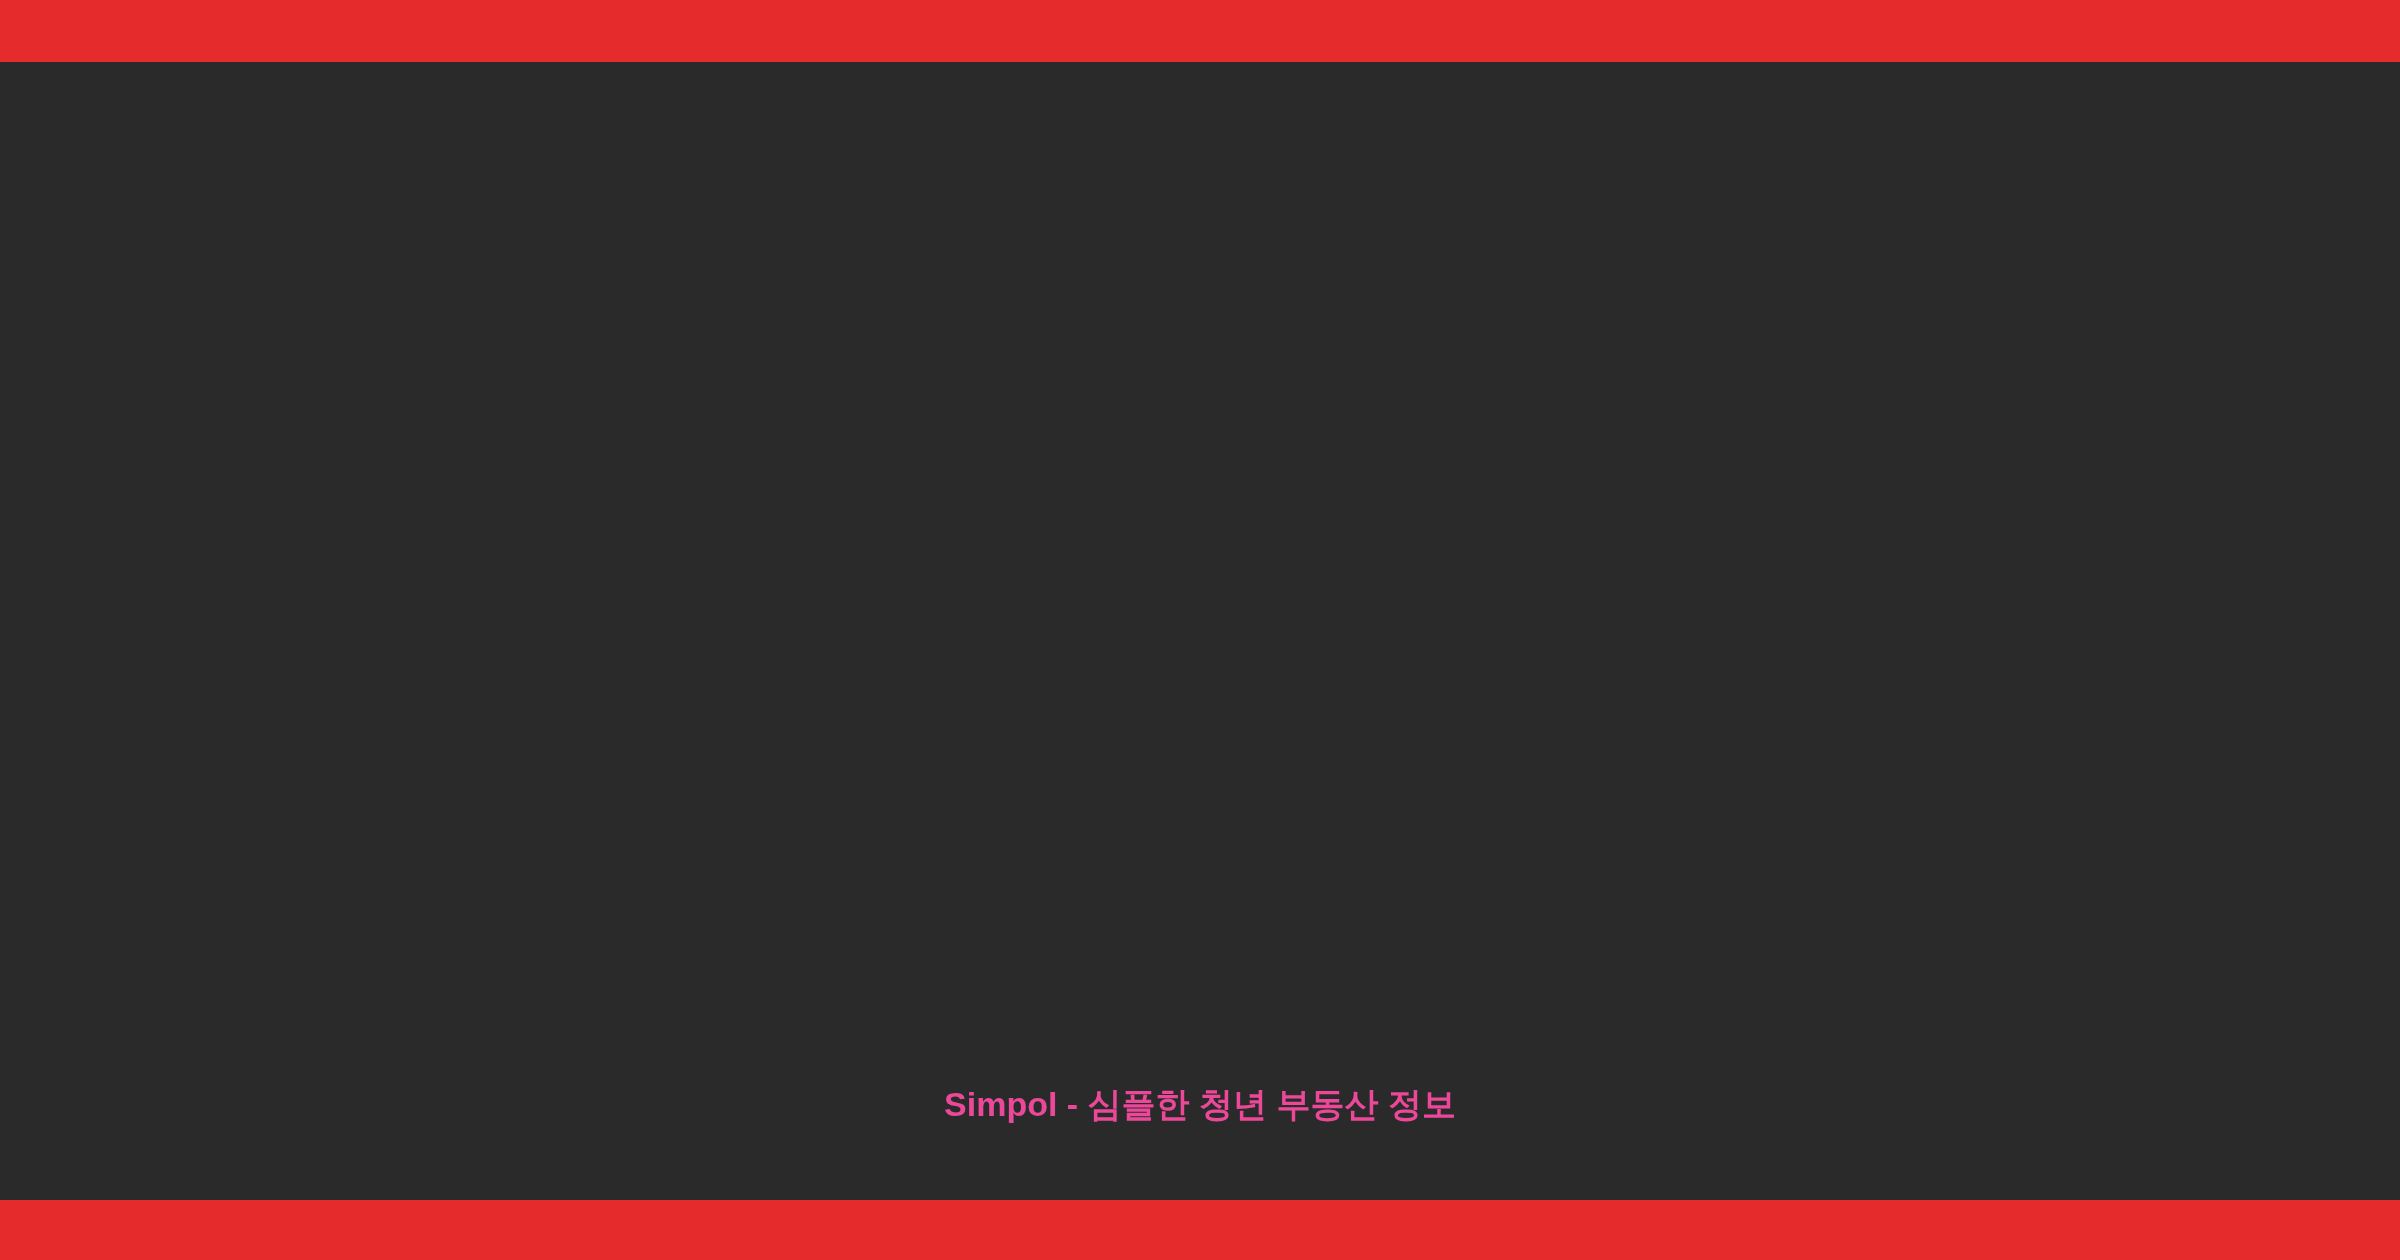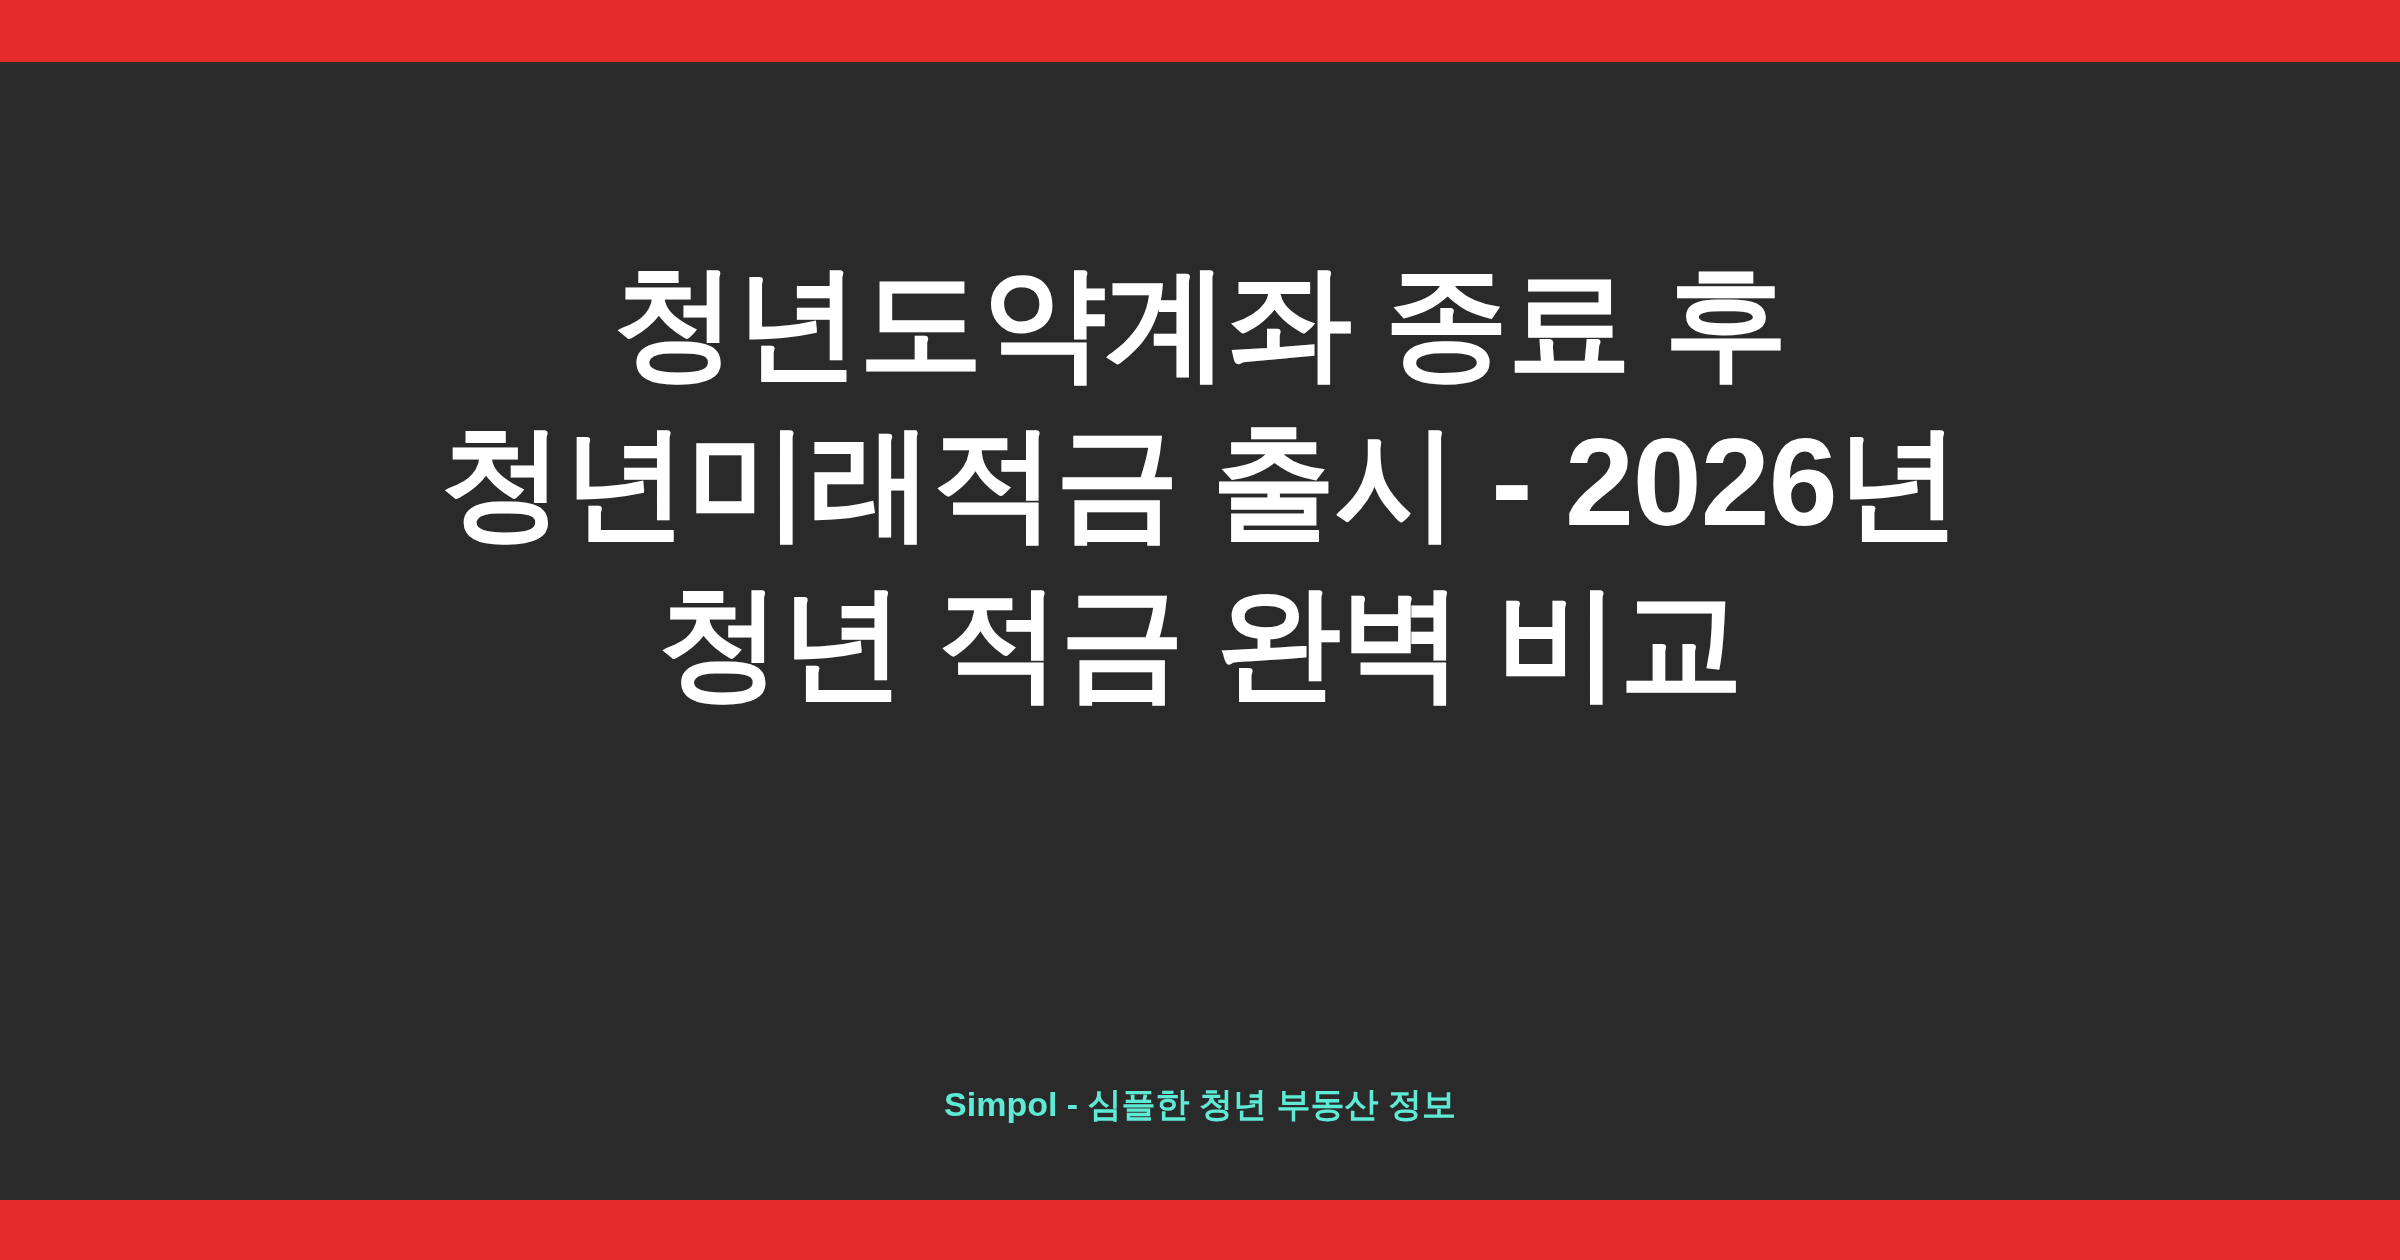--- a/index.html
+++ b/index.html
@@ -68,43 +68,38 @@
   .footer-block {
     position: absolute;
     left: 0;
     right: 0;
     bottom: 72px;
     text-align: center;
   }
 
   .footer-text {
     display: inline-block;
-    color: #5eead4;
+    color: #ec4899;
     font-size: 34px;
     font-weight: 700;
     letter-spacing: 0px;
     white-space: nowrap;
     font-family: "Liberation Sans", "DejaVu Sans", sans-serif;
     margin-top: 8px;
   }
 </style>
 </head>
 <body>
 
 <div class="card">
 
   <div class="bar bar-top"></div>
 
   <div class="body-area">
 
-    <div class="title-block">
-      <span class="title-line">청년도약계좌 종료 후</span>
-      <span class="title-line">청년미래적금 출시 - 2026년</span>
-      <span class="title-line">청년 적금 완벽 비교</span>
-    </div>
 
     <div class="footer-block">
       <span class="footer-text">Simpol - 심플한 청년 부동산 정보</span>
     </div>
 
   </div>
 
   <div class="bar bar-bottom"></div>
 
 </div>

